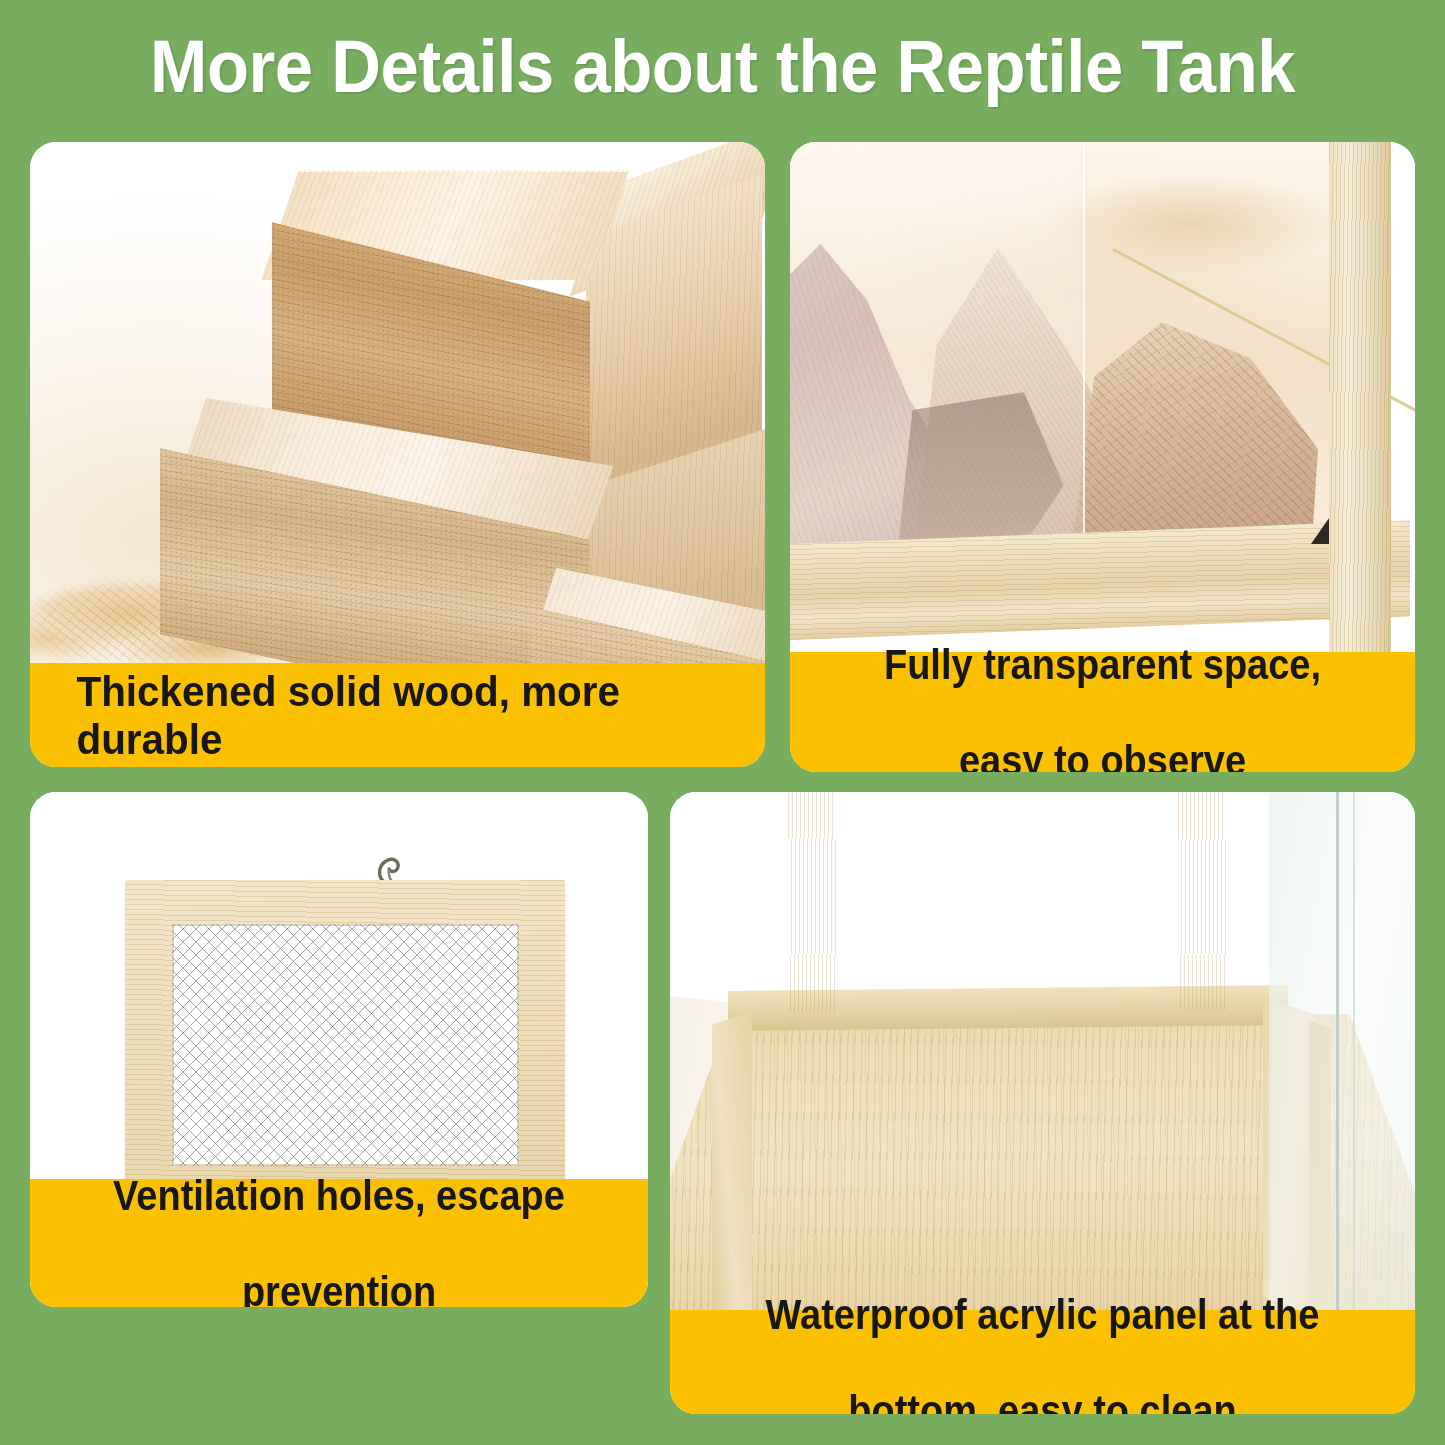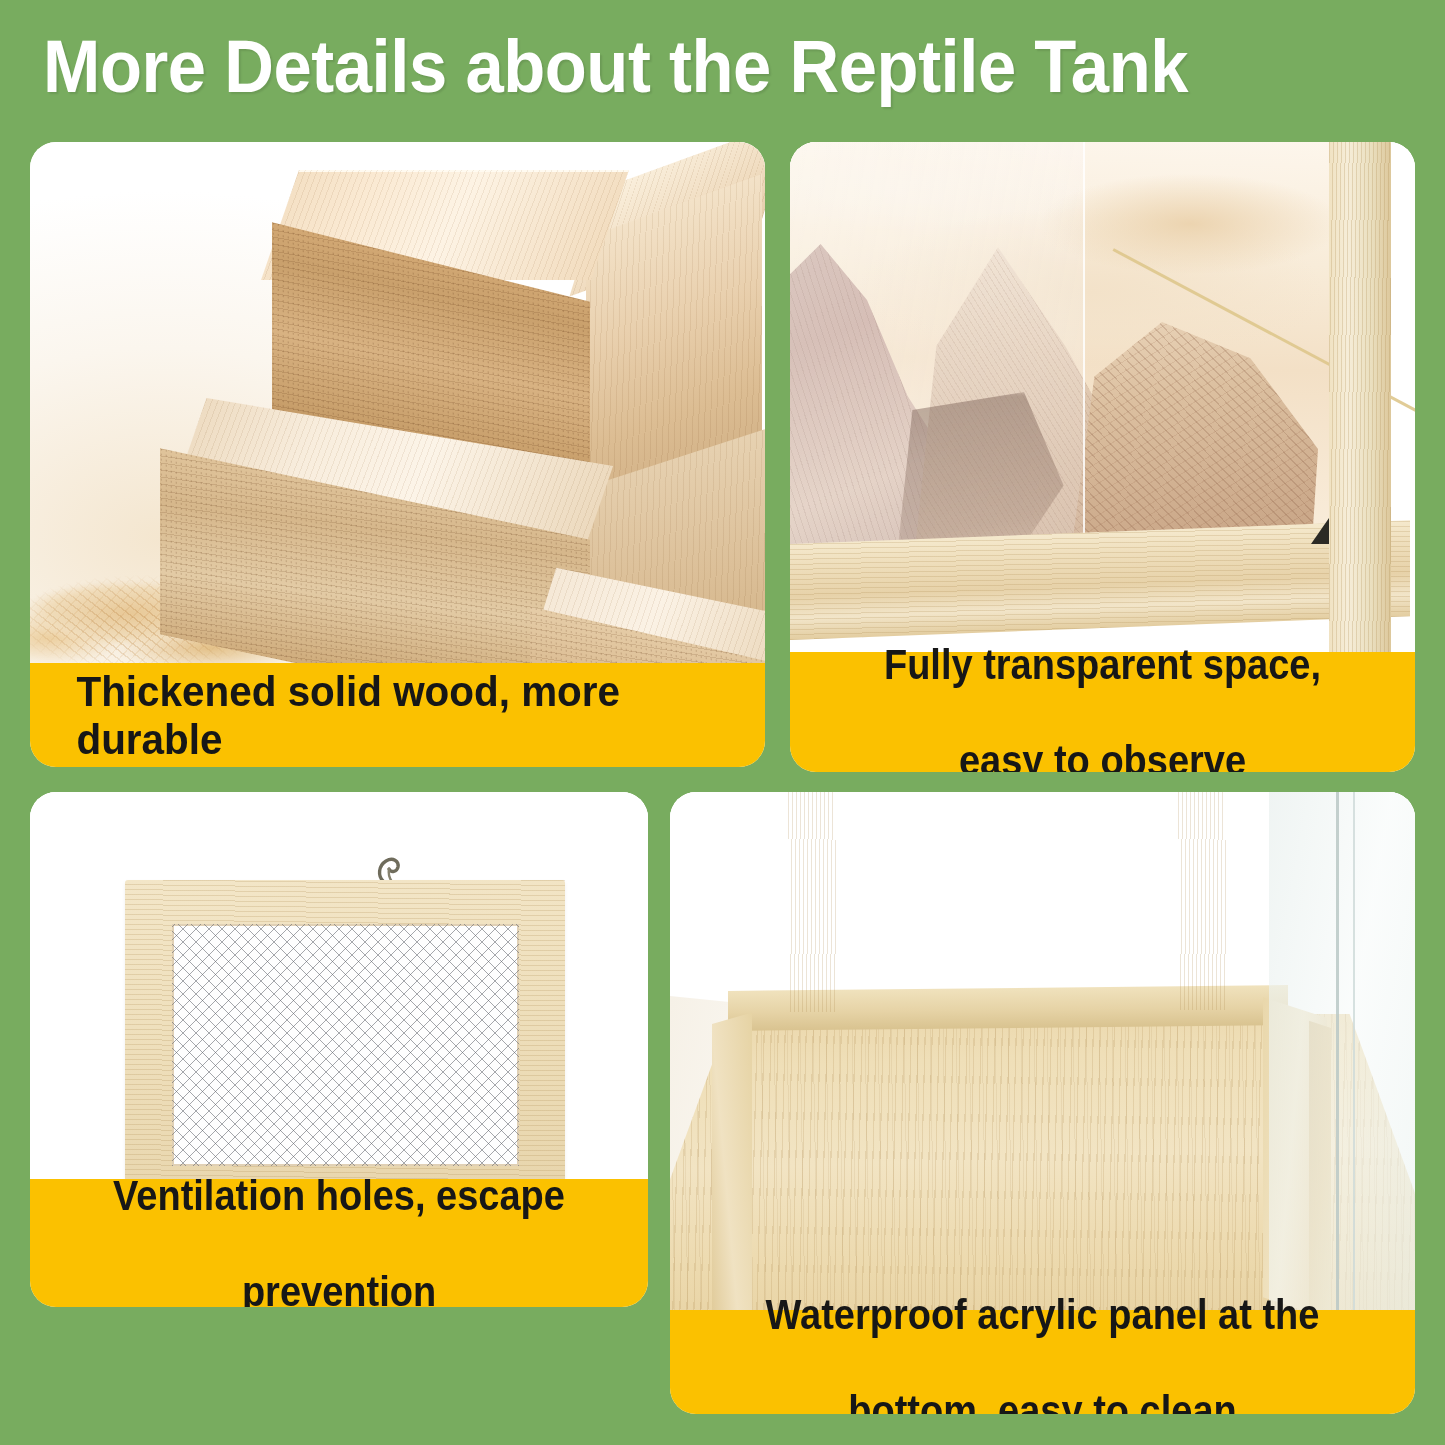--- a/index.html
+++ b/index.html
@@ -7,21 +7,21 @@
     width:1445px;height:1445px;
     background:#78ac5f;
     font-family:"Liberation Sans", sans-serif;
     overflow:hidden;
     position:relative;
   }
 
   
   .title-bar{
     position:absolute;left:0;top:0;width:1445px;height:132px;
-    display:flex;align-items:center;justify-content:flex-start;
+    display:flex;align-items:center;justify-content:center;
   }
   .title-text{
     color:#ffffff;
     font-size:74px;
     font-weight:bold;
     letter-spacing:-0.5px;
     transform:scaleX(0.93);
     transform-origin:center;
     white-space:nowrap;
     text-shadow:2px 2px 2px rgba(0,0,0,0.10);

